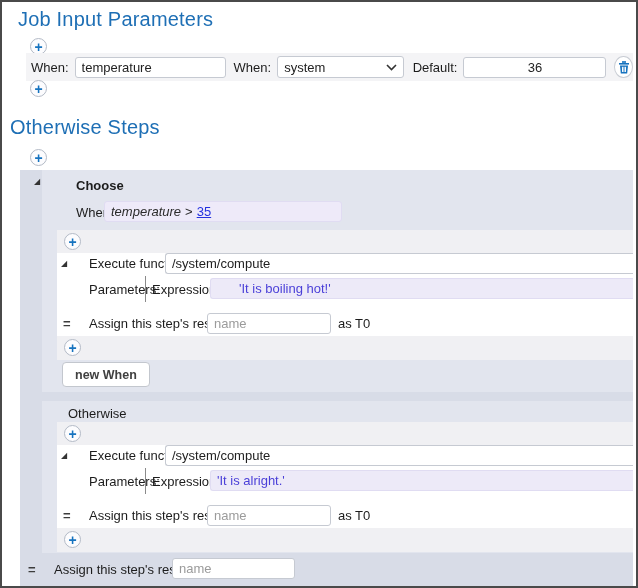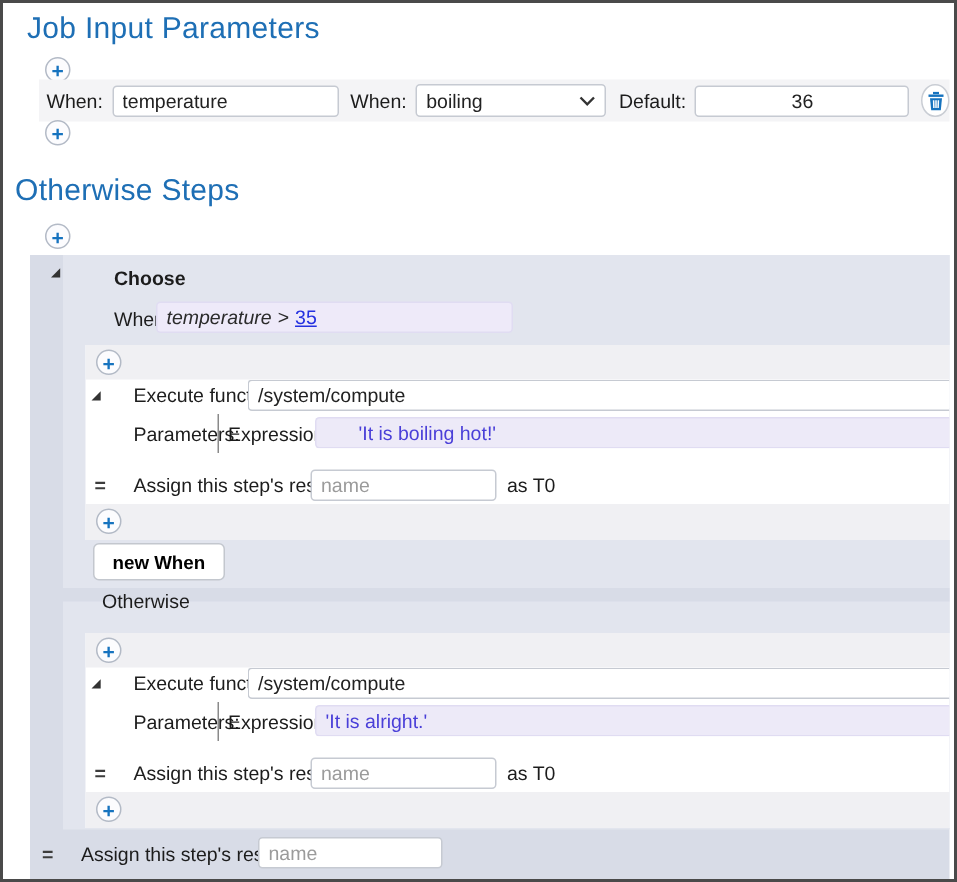--- a/index.html
+++ b/index.html
@@ -67,21 +67,21 @@
   .select-box {
     width: 150px; height: 22px; background: #fff;
     border: 1px solid #c6cad2; border-radius: 3px;
     display: flex; align-items: center; justify-content: space-between;
     padding: 0 6px; font-size: 13px; color: #222; cursor: pointer;
   }
   .vline { width: 1px; background: #8a8a8a; }
   .new-when-btn {
     height: 25px; padding: 0 12px;
     background: #fff; border: 1px solid #c3c7ce; border-radius: 4px;
-    color: #000000; font-weight: bold; font-size: 12.5px; cursor: pointer;
+    color: #404040; font-weight: bold; font-size: 12.5px; cursor: pointer;
     font-family: inherit;
   }
   .eq { font-size: 13px; font-weight: bold; color: #3c3c3c; line-height: 21px; }
   .divider-band { background: #d8dce7; }
   
   .param-row { display: flex; align-items: center; height: 100%; }
 </style>
 </head>
 <body>
 
@@ -92,21 +92,21 @@
   <button class="plus-btn abs" style="left:28px; top:36px;">
     <span>+</span>
   </button>
 
   <div class="param-panel abs" style="left:24px; top:51px; width:607px; height:28px;">
     <div class="param-row">
       <span class="label" style="margin-left:5px;">When:</span>
       <input class="tbox" style="width: 151px; margin-left: 6px;" type="text" value="temperature">
       <span class="label" style="margin-left:8px;">When:</span>
       <div class="select-box" style="margin-left:6px;">
-        <span>boiling</span>
+        <span>system</span>
         <svg width="11" height="7" viewBox="0 0 11 7">
           <polyline points="1,1 5.5,5.5 10,1" fill="none" stroke="#333" stroke-width="1.6"></polyline>
         </svg>
       </div>
       <span class="label" style="margin-left:9px;">Default:</span>
       <input class="tbox center" style="width: 143px; margin-left: 6px;" type="text" value="36">
       <button class="trash-btn" style="margin-left:8px;">
         <svg width="12" height="13" viewBox="0 0 12 13">
           <rect x="1" y="2" width="10" height="1.6" fill="#1673bf"></rect>
           <rect x="4" y="0.2" width="4" height="1.6" fill="#1673bf"></rect>
@@ -170,21 +170,21 @@
     <div class="band" style="top:106px; height:24px;"></div>
     <button class="plus-btn abs" style="left:7px; top:109px;">
       <span>+</span>
     </button>
   </div>
 
   <button class="new-when-btn abs" style="left:60px; top:360px;">new When</button>
 
   <div class="divider-band abs" style="left:40px; top:390px; width:591px; height:9px;"></div>
 
-  <span class="label abs" style="left:66px; top:388px;">Otherwise</span>
+  <span class="label abs" style="left:66px; top:401px;">Otherwise</span>
 
   <div class="step-panel abs" style="left:55px; top:420px; width:576px; height:130px;">
     <div class="band" style="top:0; height:23px;"></div>
     <button class="plus-btn abs" style="left:7px; top:3px;">
       <span>+</span>
     </button>
 
     <button class="tri abs" style="left:4px; top:30px;">
       <span>◢</span>
     </button>

